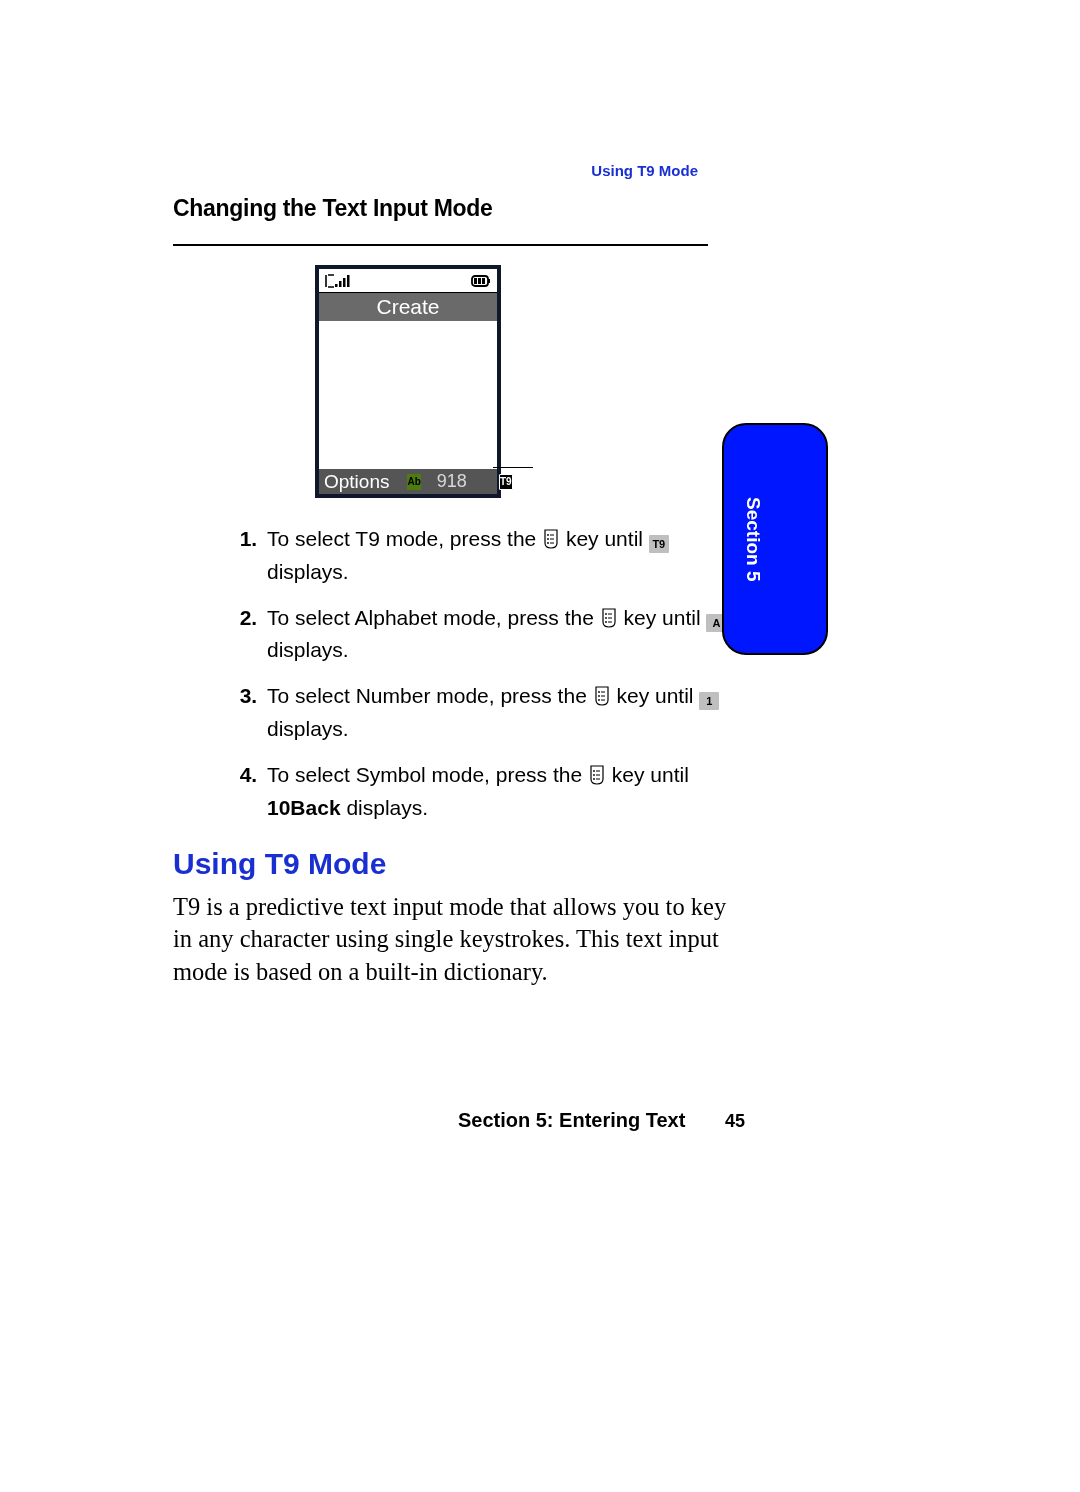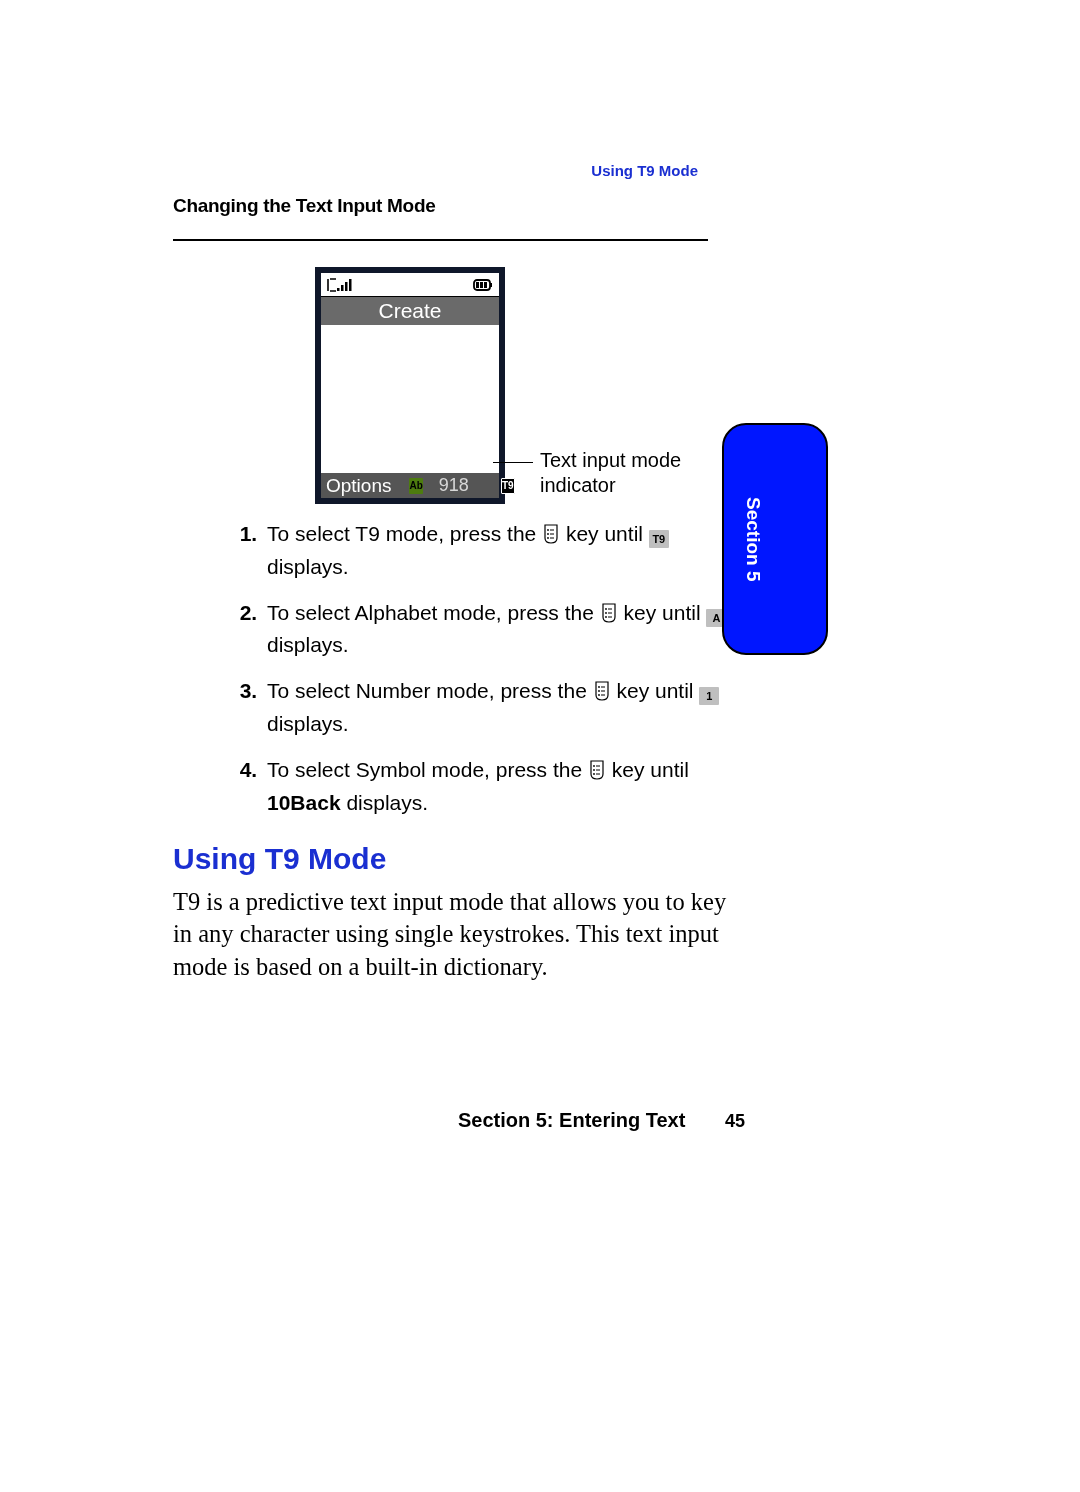--- a/index.html
+++ b/index.html
@@ -27,21 +27,21 @@
   }
   .content {
     position: absolute;
     left: 173px;
     top: 195px;
     width: 577px;
   }
   .h-sub {
     font-family: Arial, Helvetica, sans-serif;
     font-weight: bold;
-    font-size: 19px;
+    font-size: 23px;
     letter-spacing: -0.3px;
     margin-bottom: 8px;
   }
   .body-serif {
     font-family: "Book Antiqua", Palatino, "Palatino Linotype", Georgia, serif;
     font-size: 24.5px;
     line-height: 1.33;
   }
   .hr {
     border: none;
@@ -58,24 +58,24 @@
 
   
   .figure {
     position: relative;
     height: 250px;
     margin-bottom: 18px;
   }
   .phone {
     position: absolute;
     left: 142px;
-    top: 16px;
+    top: 9px;
     width: 178px;
     height: 225px;
-    border: 6px solid #0f172a;
+    border: 4px solid #0f172a;
     background: #fff;
     display: flex;
     flex-direction: column;
   }
   .phone-status {
     height: 24px;
     background: #fff;
     display: flex;
     align-items: center;
     justify-content: space-between;
@@ -267,21 +267,20 @@
         <div class="phone-body"></div>
         <div class="phone-soft">
           <span class="opt">Options</span>
           <span class="mini-icon">Ab</span>
           <span class="count918">918</span>
           <span style="flex:1"></span>
           <span class="mini-icon dark">T9</span>
         </div>
       </div>
       <div class="callout-line"></div>
-      <div class="callout-text">Text input mode indicator</div>
     </div>
 
     <ol class="steps">
       <li>
         <span>To select T9 mode, press the </span><span class="key-icon"><svg width="18" height="20" viewBox="0 0 18 20">
               <path d="M3 1 H15 V14 Q15 19 9 19 Q3 19 3 14 Z" fill="#fff" stroke="#000" stroke-width="1.2"></path>
               <circle cx="6" cy="6" r="0.9" fill="#000"></circle>
               <circle cx="6" cy="10" r="0.9" fill="#000"></circle>
               <circle cx="6" cy="14" r="0.9" fill="#000"></circle>
               <line x1="8" y1="6" x2="12" y2="6" stroke="#000" stroke-width="1"></line>

